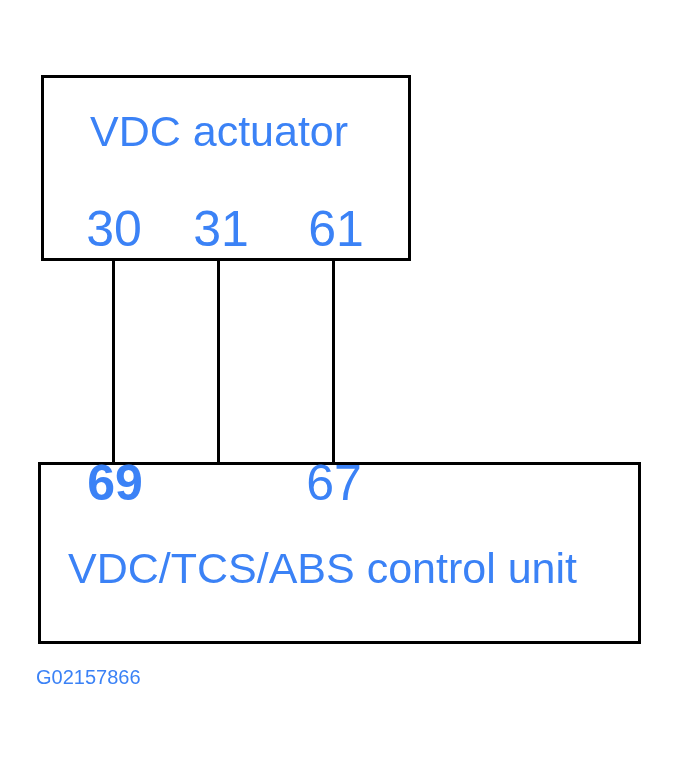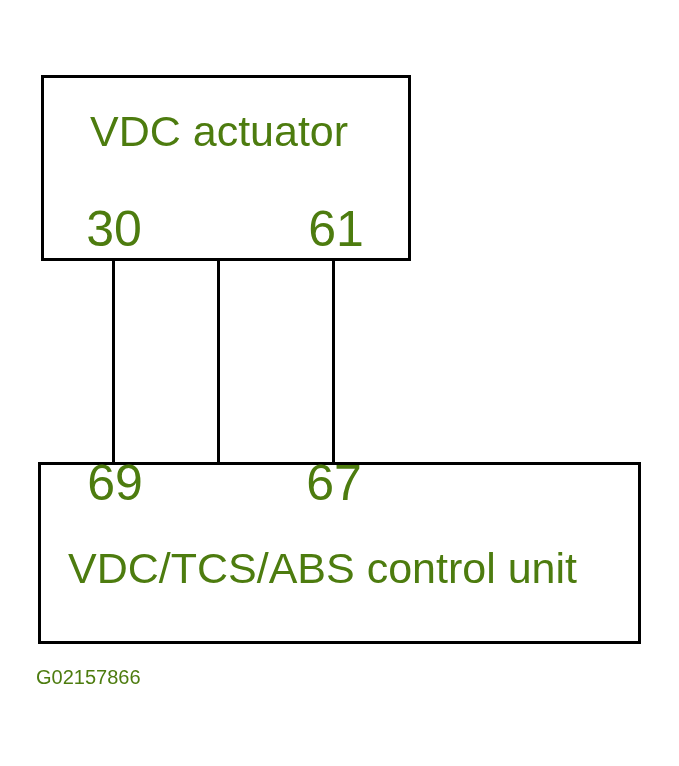--- a/index.html
+++ b/index.html
@@ -6,21 +6,21 @@
       margin: 0;
       padding: 0;
       background: #ffffff;
     }
     .stage {
       position: relative;
       width: 679px;
       height: 766px;
       background: #ffffff;
       font-family: "Liberation Sans", sans-serif;
-      color: #4d7c0f;
+      color: #3b82f6;
       overflow: hidden;
     }
     .box {
       position: absolute;
       border: 3px solid #000000;
       box-sizing: border-box;
       background: #ffffff;
     }
     .box-top {
       left: 41px;
@@ -54,21 +54,21 @@
       font-size: 50px;
       line-height: 44px;
       transform: translateX(-50%);
       white-space: nowrap;
     }
     .pin-row-top { top: 207px; }
     .pin-row-bottom { top: 461px; }
     .pt1 { left: 114px; }
     .pt2 { left: 221px; }
     .pt3 { left: 336px; }
-    .pb1 { left: 115px; }
+    .pb1 { left: 115px; font-weight: bold; }
     .pb2 { left: 218px; }
     .pb3 { left: 334px; }
     .wire {
       position: absolute;
       top: 259px;
       width: 3px;
       height: 205px;
       background: #000000;
     }
     .w1 { left: 112px; }
@@ -84,20 +84,21 @@
     }
   </style>
 </head>
 <body>
 
 <div class="stage">
 
   <div class="box box-top"></div>
   <div class="label title-top">VDC actuator</div>
   <div class="pin pin-row-top pt1">30</div>
+  <div class="pin pin-row-top pt2">31</div>
   <div class="pin pin-row-top pt3">61</div>
 
   <div class="wire w1"></div>
   <div class="wire w2"></div>
   <div class="wire w3"></div>
 
   <div class="box box-bottom"></div>
   <div class="pin pin-row-bottom pb1">69</div>
   <div class="pin pin-row-bottom pb3">67</div>
   <div class="label title-bottom">VDC/TCS/ABS control unit</div>

